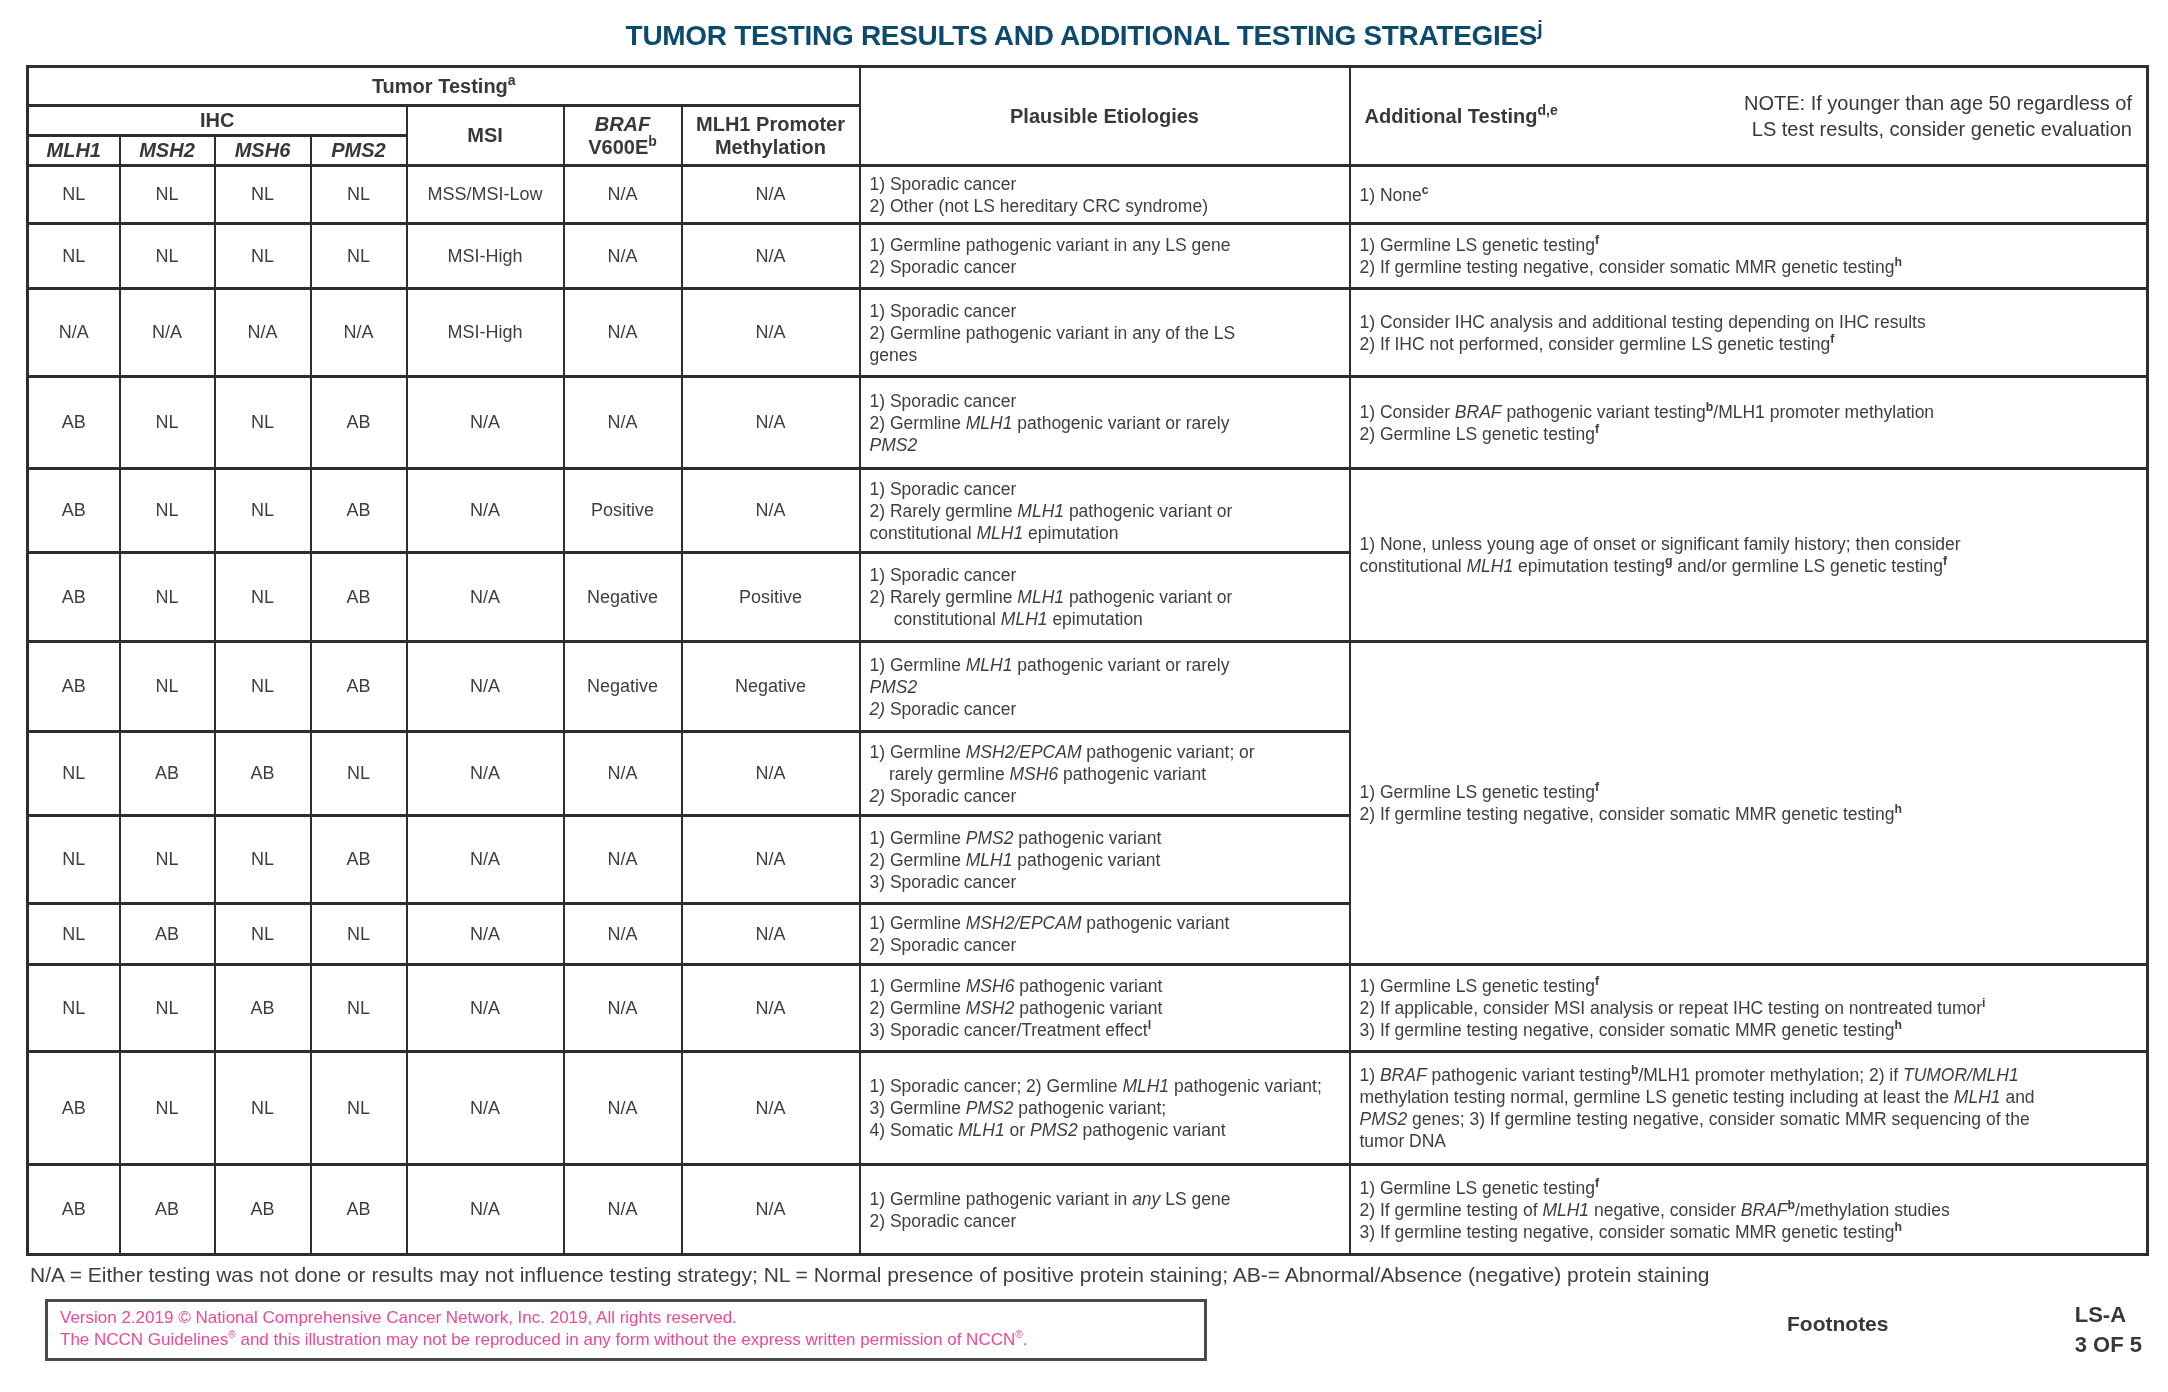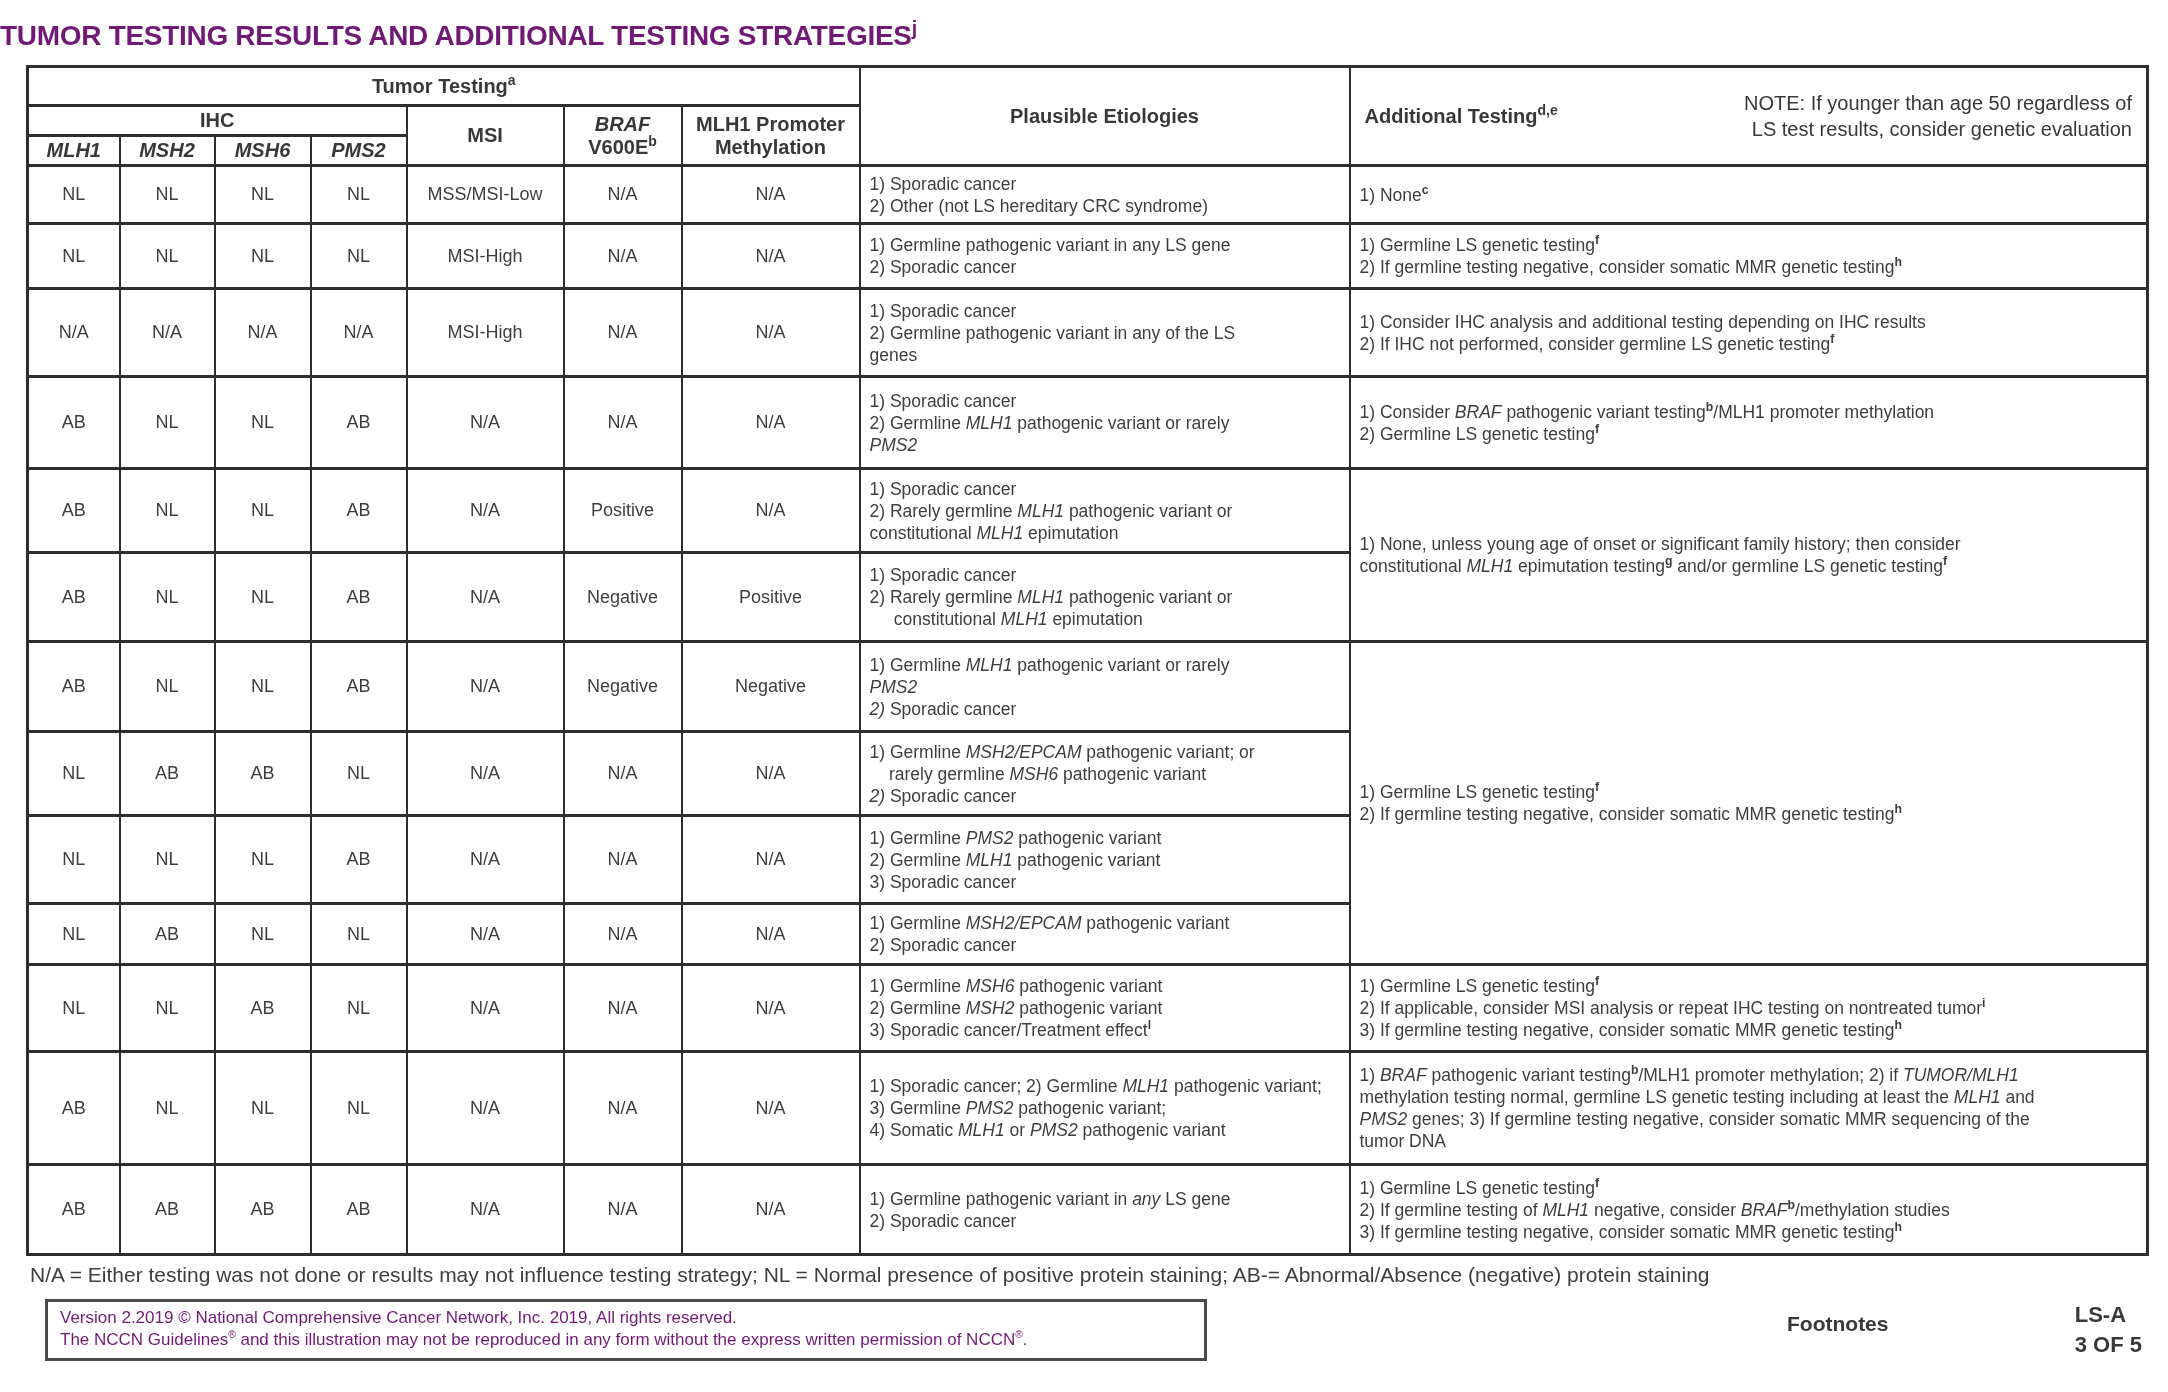--- a/index.html
+++ b/index.html
@@ -4,22 +4,22 @@
 <style>
   * { box-sizing: border-box; }
   html, body { margin: 0; padding: 0; }
   body {
     width: 2168px; height: 1392px; position: relative;
     background: #ffffff; color: #3a3a3a;
     font-family: "Liberation Sans", sans-serif;
     overflow: hidden;
   }
   .title {
-    margin: 20px 0 0 0; 
-    font-size: 28px; font-weight: bold; letter-spacing: -0.3px; color: #701a75;
+    margin: 20px 0 0 0; text-align: center;
+    font-size: 28px; font-weight: bold; letter-spacing: -0.3px; color: #0c4a6e;
   }
   sup { font-size: 70%; line-height: 0; }
   table.results sup, .title sup { font-weight: bold; }
 
   table.results {
     border-collapse: collapse; table-layout: fixed;
     width: 2120px; margin: 13px 0 4px 26px;
     border: 3px solid #2e2e2e;
   }
   table.results th, table.results td {
@@ -63,21 +63,21 @@
   .addl-label { font-size: 20px; font-weight: bold; white-space: nowrap; }
   .note-text  { font-size: 20px; font-weight: normal; text-align: right; line-height: 26px; }
 
   .legend {
     margin: 7px 0 0 30px; font-size: 21px; color: #3e3e3e; white-space: nowrap;
   }
 
   .version-box {
     position: absolute; left: 45px; top: 1299px; width: 1162px;
     border: 3px solid #4a4a4a; padding: 5px 12px 7px 12px;
-    font-size: 17px; line-height: 22px; color: #701a75;
+    font-size: 17px; line-height: 22px; color: #ec4899;
   }
   .version-box sup { font-weight: normal; font-size: 60%; }
 
   .footnotes {
     position: absolute; left: 1787px; top: 1312px;
     font-size: 21px; font-weight: bold; color: #383838;
   }
   .page-id {
     position: absolute; right: 26px; top: 1300px; text-align: left;
     font-size: 22px; font-weight: bold; line-height: 30px; color: #383838;

